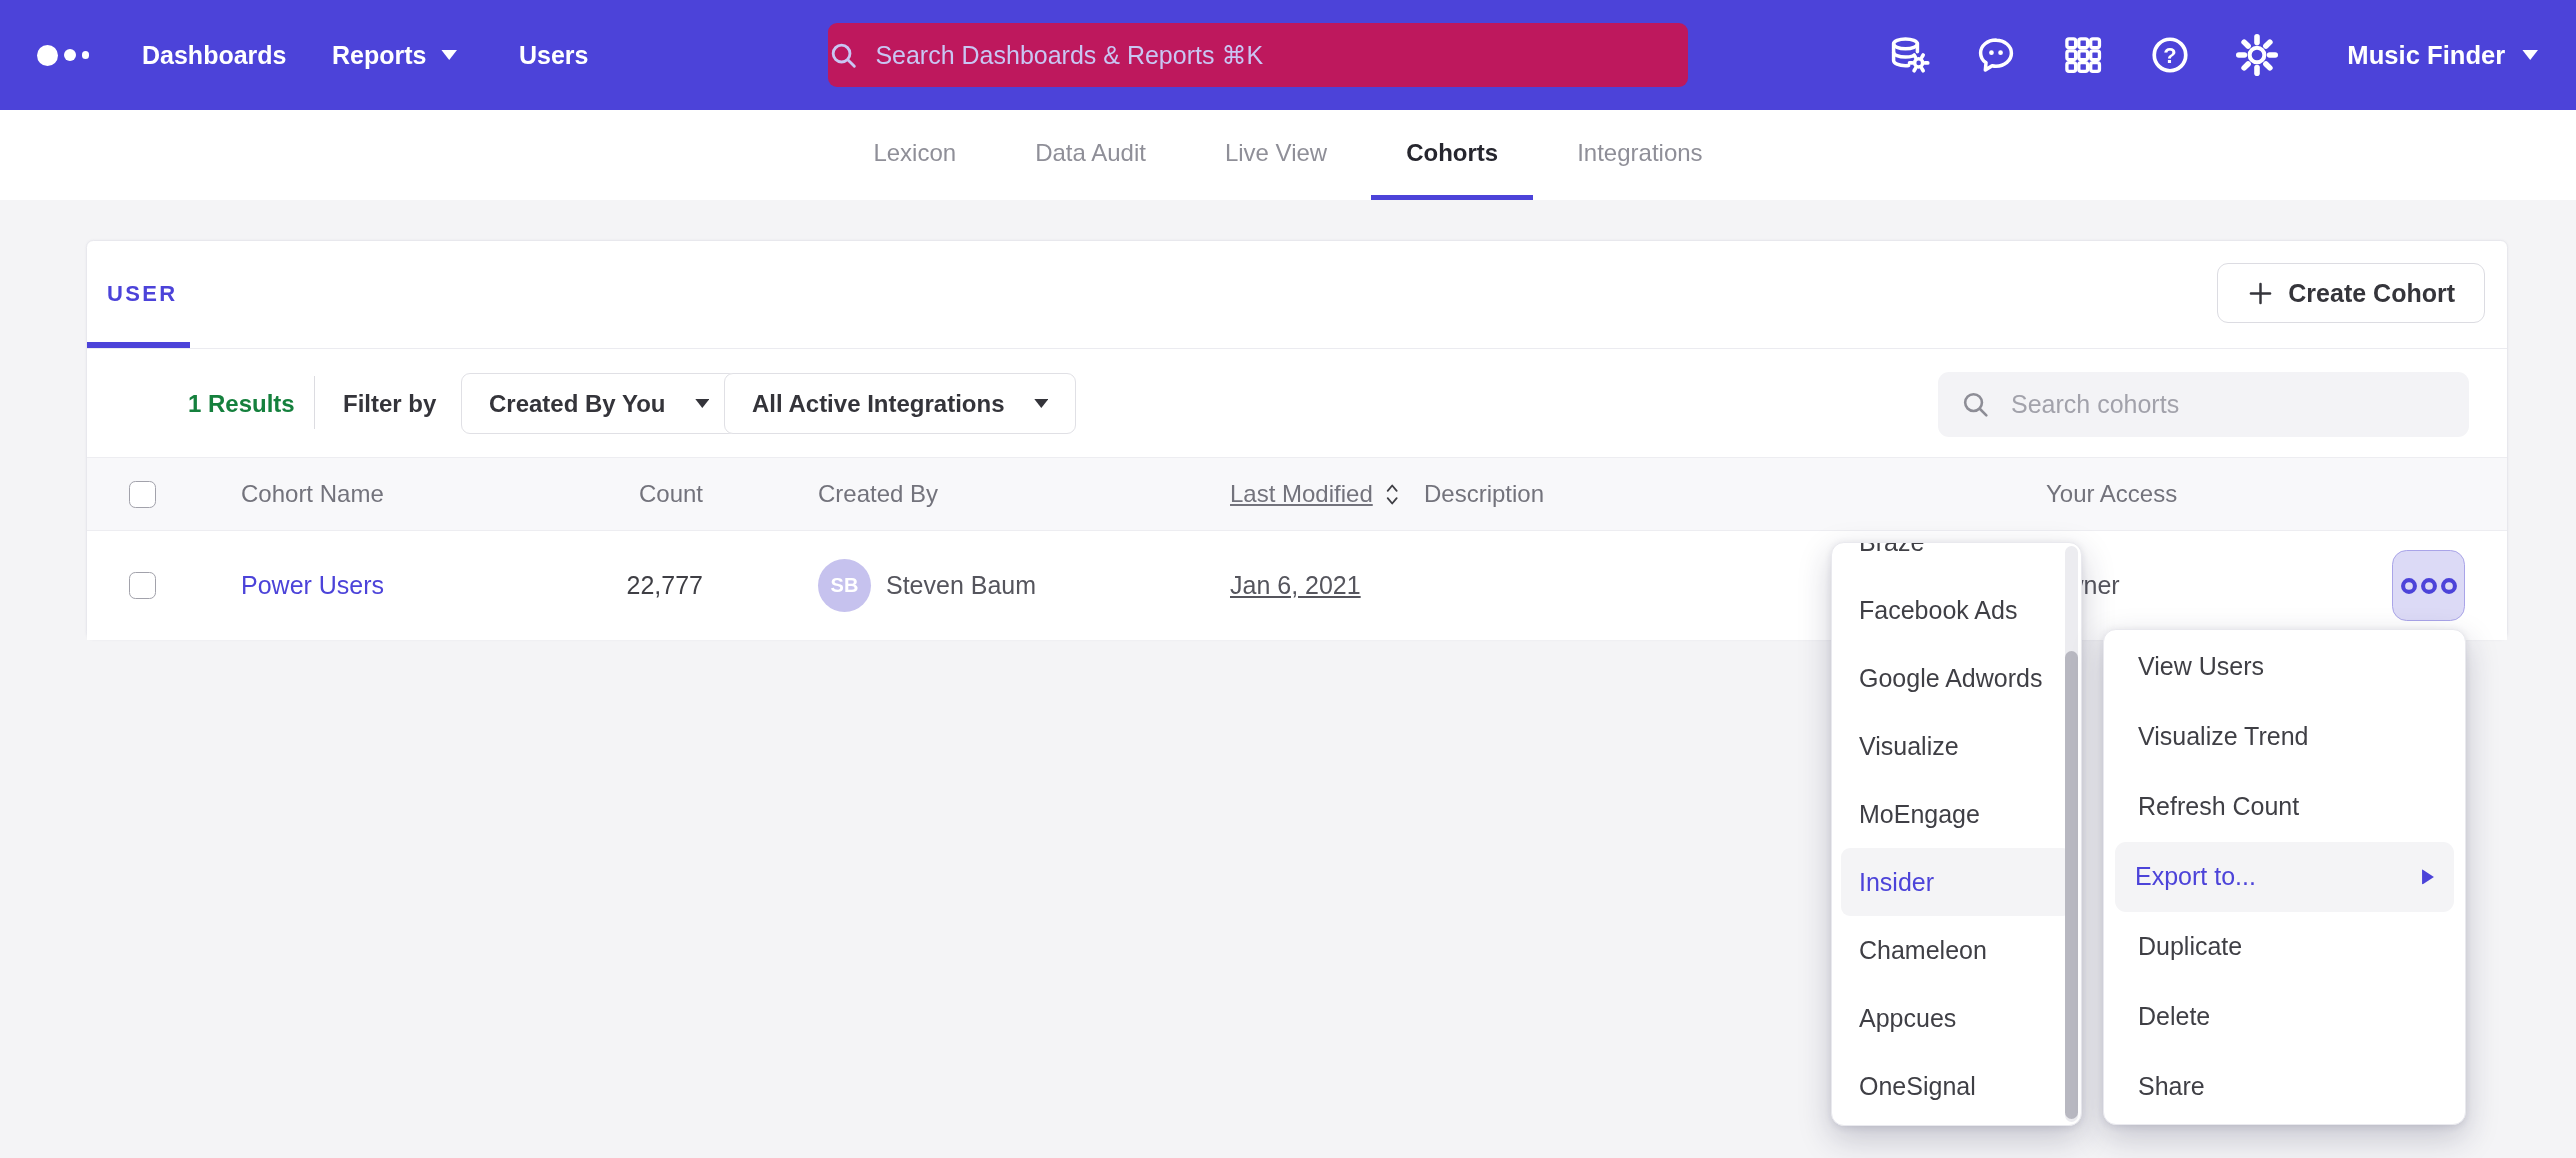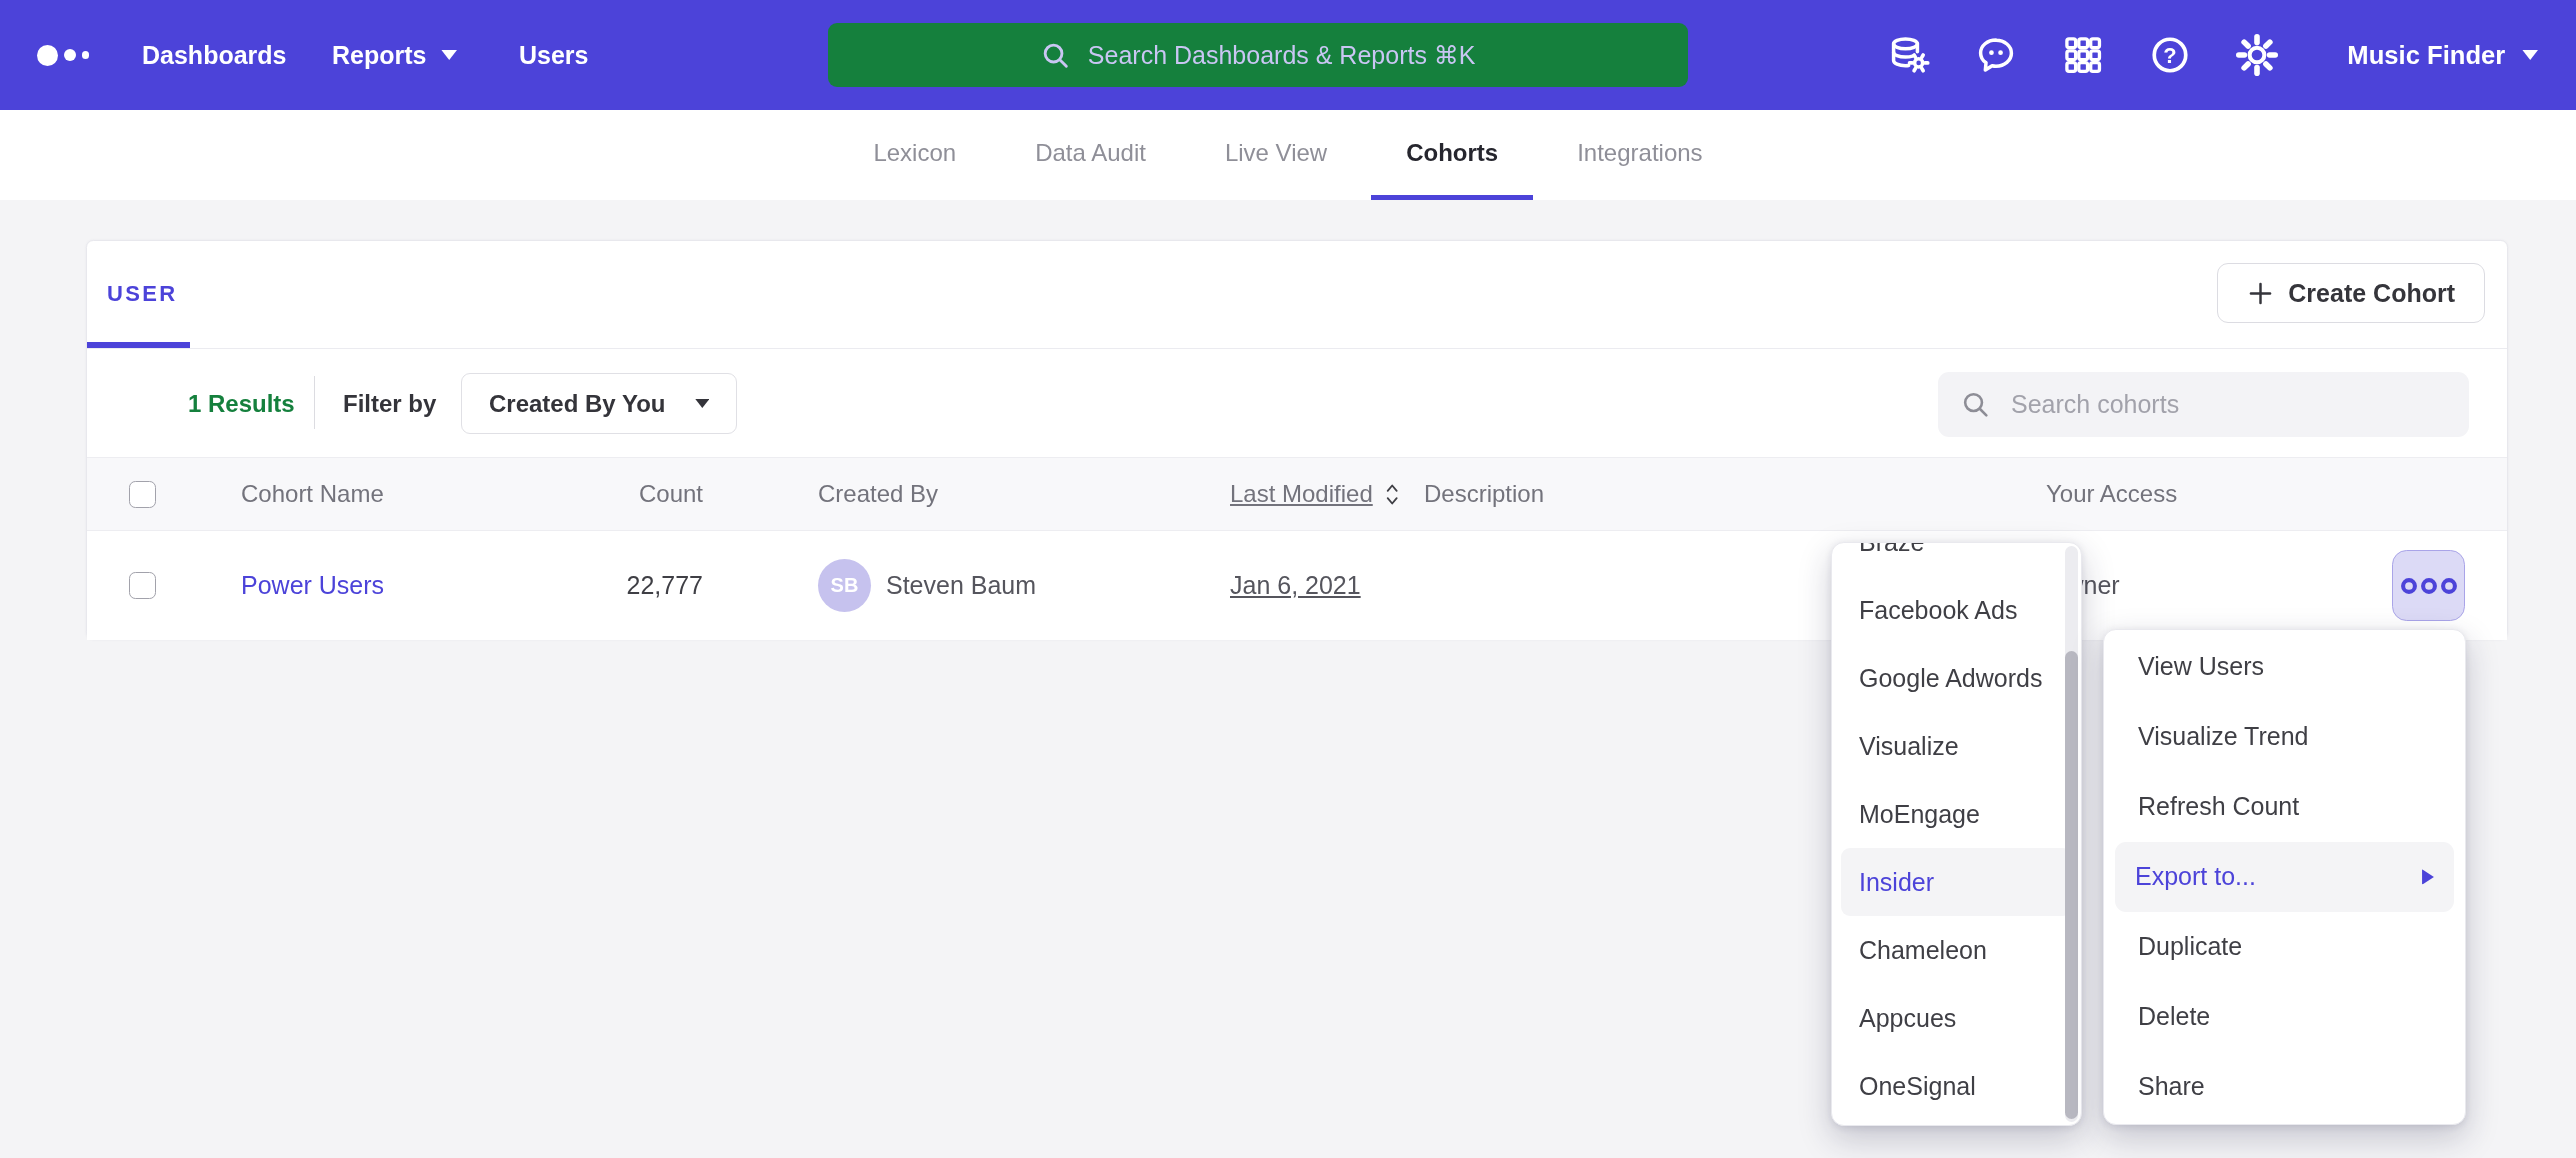--- a/index.html
+++ b/index.html
@@ -9,21 +9,21 @@
   
   .topbar{position:absolute;left:0;top:0;width:2576px;height:110px;background:#4c43d9;}
   .logo{position:absolute;left:37px;top:0;height:110px;display:flex;align-items:center;gap:5.5px;cursor:pointer;}
   .logo .d1{width:21px;height:21px;border-radius:50%;background:#fff;}
   .logo .d2{width:12.8px;height:12.8px;border-radius:50%;background:#fff;}
   .logo .d3{width:7.3px;height:7.3px;border-radius:50%;background:#fff;}
   .tb-item{position:absolute;top:0;height:110px;display:flex;align-items:center;color:#fff;
            font-size:25px;font-weight:600;cursor:pointer;gap:14.6px;}
   .tb-caret{width:16.4px;height:10px;}
   .tb-search{position:absolute;left:828px;top:23px;width:860px;height:64px;border-radius:9px;
-             background:#15803d;display:flex;align-items:center;justify-content:center;gap:16.4px;
+             background:#be185d;display:flex;align-items:center;gap:16.4px;
              color:#c9c6f3;font-size:25px;cursor:text;}
   .tb-right{position:absolute;right:38px;top:0;height:110px;display:flex;align-items:center;gap:45px;}
   .tb-iconbtn{width:42px;height:42px;display:flex;align-items:center;justify-content:center;cursor:pointer;}
   .tb-project{color:#fff;font-size:25.6px;font-weight:700;margin-left:24px;cursor:pointer;display:flex;align-items:center;gap:16.4px;}
 
   
   .tabbar{position:absolute;left:0;top:110px;width:2576px;height:90px;background:#fff;
           display:flex;justify-content:center;gap:9px;}
   .tab{height:90px;box-sizing:border-box;display:flex;align-items:center;padding:0 35px;
        font-size:24px;color:#8f8f98;cursor:pointer;border-bottom:5.5px solid transparent;}
@@ -215,20 +215,26 @@
     <div class="results">1 Results</div>
     <div class="v-divider"></div>
     <div class="filter-by">Filter by</div>
 
     <div class="filter-btn" style="left:374px;">
       <span>Created By You</span>
       <svg class="caret-dark" viewBox="0 0 14 9">
           <polygon points="0,0 14,0 7,9" fill="#34343a"></polygon>
         </svg>
     </div>
+    <div class="filter-btn" style="left:637px;">
+      <span>All Active Integrations</span>
+      <svg class="caret-dark" viewBox="0 0 14 9">
+          <polygon points="0,0 14,0 7,9" fill="#34343a"></polygon>
+        </svg>
+    </div>
 
     <div class="cohort-search">
       <svg width="31" height="31" viewBox="0 0 24 24">
         <circle cx="10.5" cy="10.5" r="6.5" fill="none" stroke="#8d8d96" stroke-width="2"></circle>
         <line x1="15.3" y1="15.3" x2="20.4" y2="20.4" stroke="#8d8d96" stroke-width="2" stroke-linecap="round"></line>
       </svg>
       <input type="text" placeholder="Search cohorts" style="">
     </div>
 
     <div class="thead">

